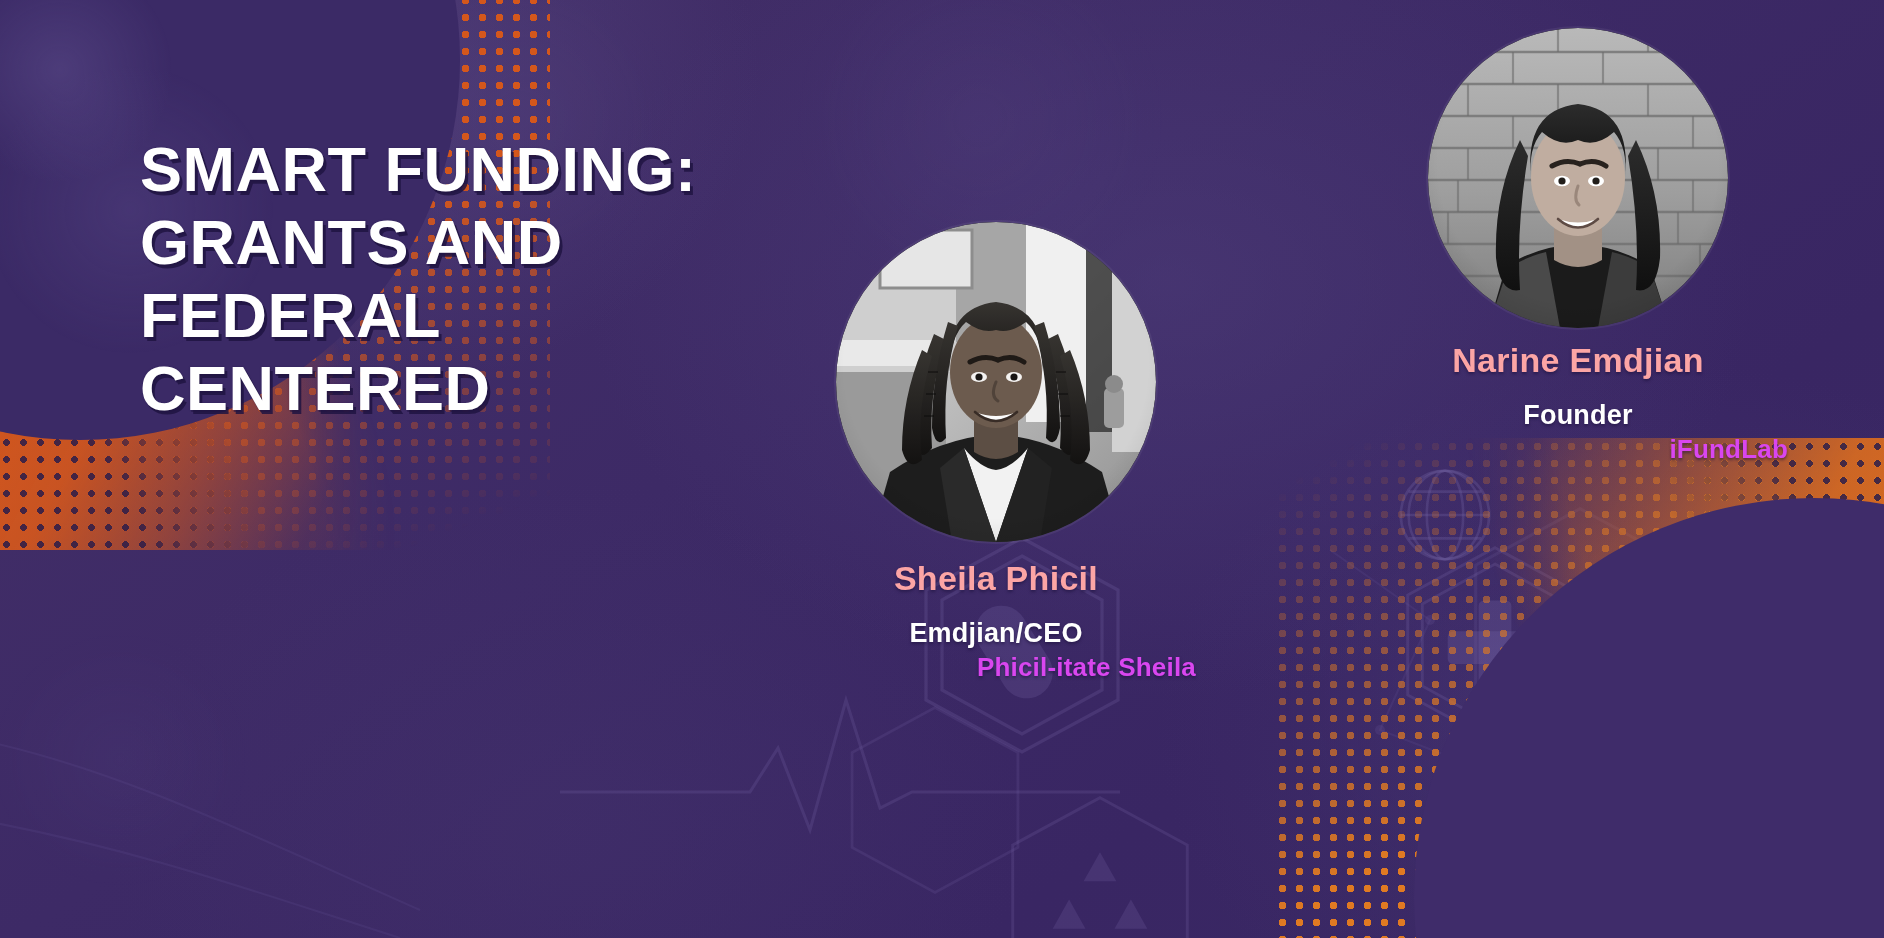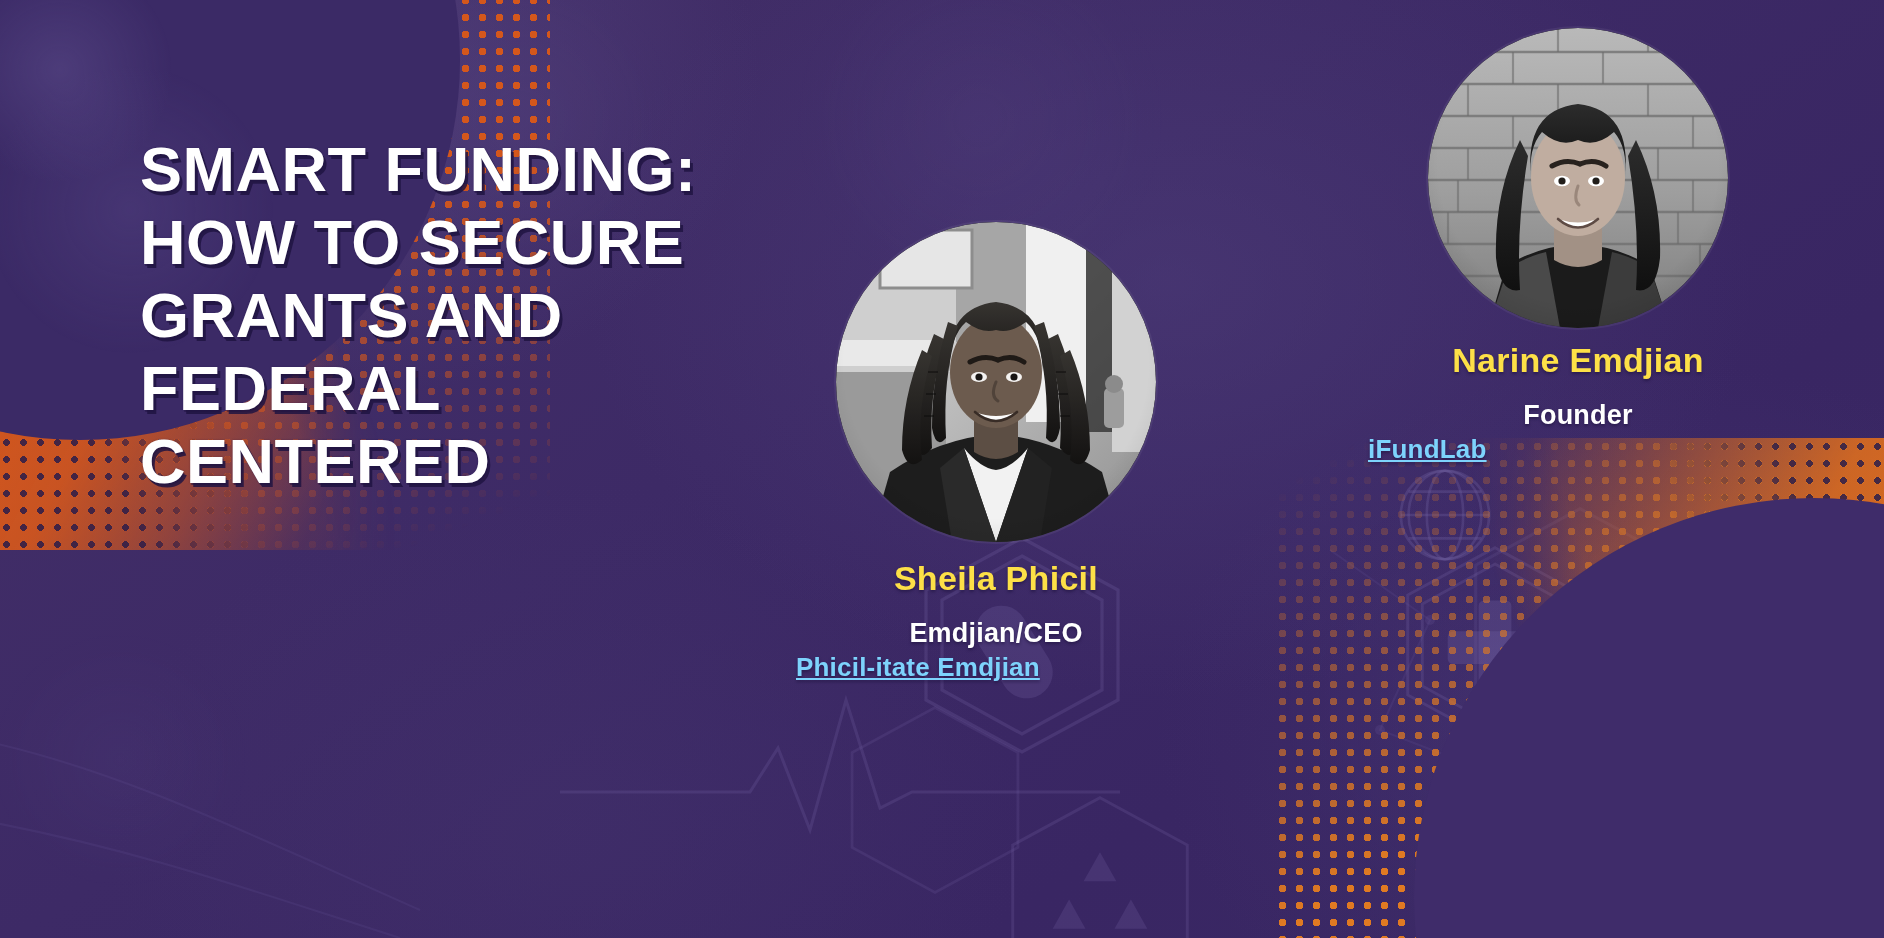--- a/index.html
+++ b/index.html
@@ -169,47 +169,46 @@
     position:relative;
     background:#2f2f33;
     box-shadow:0 0 0 2px rgba(255,255,255,.06);
   }
   .portrait svg { display:block; }
 
   .speaker .name {
     font-weight:700;
     font-size:34px;
     letter-spacing:.3px;
-    color:#fde047;
+    color:#fca5a5;
     text-align:center;
     line-height:1.1;
     text-shadow:0 2px 3px rgba(28,16,58,.55);
     white-space:nowrap;
   }
   .speaker .role {
     font-weight:700;
     font-size:27px;
     color:#ffffff;
     text-align:center;
     line-height:1.25;
     letter-spacing:.2px;
     text-shadow:0 2px 3px rgba(28,16,58,.55);
     white-space:nowrap;
     margin-top:20px;
   }
   .speaker .org {
     font-weight:700;
     font-size:26px;
-    color:#7dd3fc;
-    text-align:left;
+    color:#d946ef;
+    text-align:right;
     line-height:1.25;
     letter-spacing:.2px;
     text-shadow:0 2px 3px rgba(28,16,58,.55);
     white-space:nowrap;
-    text-decoration:underline;
   }
 
   
   #speaker-narine { right:96px; top:28px; width:420px; }
   #speaker-narine .portrait { width:300px; height:300px; margin:0 auto 14px; }
   #speaker-narine .meta { margin-top:2px; }
 
   
   #speaker-sheila { left:796px; top:222px; width:400px; }
   #speaker-sheila .portrait { width:320px; height:320px; margin:0 auto 18px; }
@@ -290,21 +289,20 @@
 
   <div class="halftone ht-br">
     <div class="solid"></div>
     <div class="dots"></div>
     <div class="darkdots"></div>
   </div>
   <div class="br-cutout"></div>
 
   <div class="headline">
     <span class="line">SMART FUNDING:</span>
-    <span class="line">HOW TO SECURE</span>
     <span class="line">GRANTS AND</span>
     <span class="line">FEDERAL</span>
     <span class="line">CENTERED</span>
   </div>
 
   <div class="speaker" id="speaker-narine">
     <div class="portrait">
       <svg width="300" height="300" viewBox="0 0 300 300">
         <defs>
           <clipPath id="cpN">
@@ -481,17 +479,17 @@
             <stop offset="66%" stop-color="rgba(0,0,0,0)"></stop>
             <stop offset="100%" stop-color="rgba(0,0,0,.20)"></stop>
           </radialGradient>
           <rect width="320" height="320" fill="url(#vigS)"></rect>
         </g>
       </svg>
     </div>
     <div class="meta">
       <div class="name">Sheila Phicil</div>
       <div class="role">Emdjian/CEO</div>
-      <div class="org">Phicil-itate Emdjian</div>
+      <div class="org">Phicil-itate Sheila</div>
     </div>
   </div>
 
 </div>
 
 </body></html>

